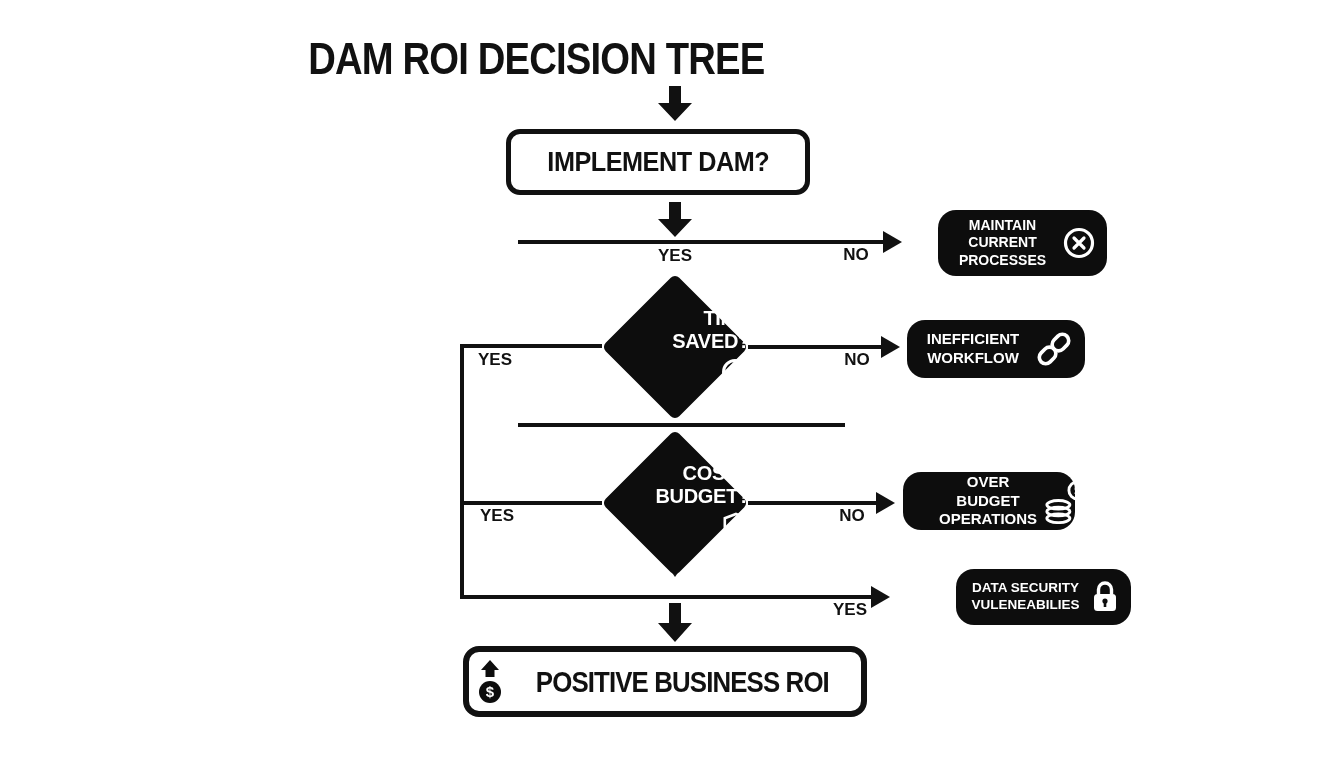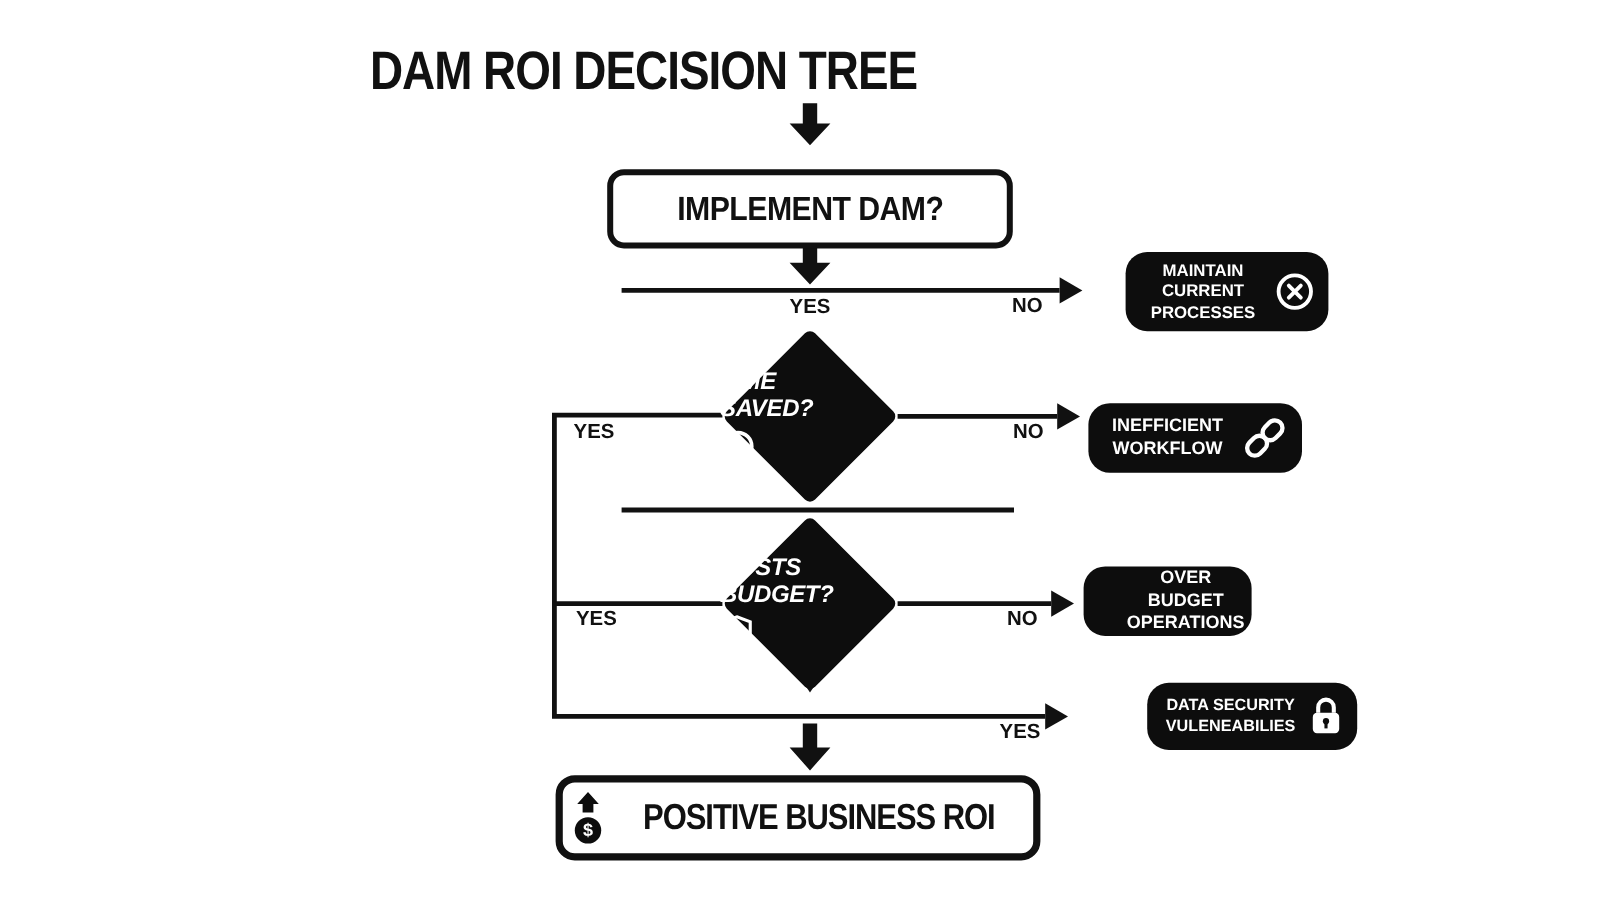--- a/index.html
+++ b/index.html
@@ -31,24 +31,23 @@
   .node-black .icon { flex:0 0 auto; display:flex; align-items:center; }
   .fs14 .lines { font-size:14px; }
   .fs15 .lines { font-size:15px; }
   .fs135 .lines { font-size:13.5px; }
   .diamond {
     position:absolute; width:104px; height:104px; background:#0d0d0d;
     transform:rotate(45deg); border-radius:6px; z-index:2;
   }
   .diamond-content {
     position:absolute; width:150px; height:150px; z-index:3;
-    display:flex; flex-direction:column; align-items:flex-start; justify-content:center;
+    display:flex; flex-direction:column; align-items:flex-end; justify-content:center;
     color:#fff; font-weight:bold; font-size:20px; line-height:1.12; letter-spacing:-0.3px;
     text-align:center;
-    font-style:italic;
   }
   .diamond-content .d-icon { margin-top:5px; display:flex; }
   .edge-label {
     position:absolute; width:70px; text-align:center; font-weight:bold; font-size:17px;
     color:#111; z-index:2; letter-spacing:0;
   }
 </style>
 </head>
 <body>
 
@@ -72,21 +71,21 @@
       <polygon points="669,202 681,202 681,219 692,219 675,237 658,219 669,219"></polygon>
       <polygon points="658,552 692,552 675,577"></polygon>
       <polygon points="669,603 681,603 681,623 692,623 675,642 658,623 669,623"></polygon>
     </g>
   </svg>
 
   <div class="title-wrap">
     <span>DAM ROI DECISION TREE</span>
   </div>
 
-  <div class="white-box implement-box" style="left:506px; top:129px; width:338px; height:66px;margin-top:12px;">
+  <div class="white-box implement-box" style="left:506px; top:129px; width:304px; height:66px;">
     <span class="big-label">IMPLEMENT DAM?</span>
   </div>
 
   <div class="edge-label" style="left:640px; top:246px;">YES</div>
   <div class="edge-label" style="left:821px; top:245px;">NO</div>
   <div class="edge-label" style="left:460px; top:350px;">YES</div>
   <div class="edge-label" style="left:822px; top:350px;">NO</div>
   <div class="edge-label" style="left:462px; top:506px;">YES</div>
   <div class="edge-label" style="left:817px; top:506px;">NO</div>
   <div class="edge-label" style="left:815px; top:600px;">YES</div>
@@ -110,21 +109,21 @@
     <div>TIME</div>
     <div>SAVED?</div>
     <span class="d-icon">
       <svg width="30" height="30" viewBox="0 0 30 30">
         <circle cx="15" cy="15" r="11.5" fill="none" stroke="#fff" stroke-width="3"></circle>
         <path d="M15 8.5 V15 L20.5 17.5" fill="none" stroke="#fff" stroke-width="3" stroke-linecap="round" stroke-linejoin="round"></path>
       </svg>
     </span>
   </div>
 
-  <div class="node-black fs15" style="left:907px; top:320px; width:178px; height:58px;margin-top:16px;">
+  <div class="node-black fs15" style="left:907px; top:320px; width:178px; height:58px;">
     <div class="lines">
       <div>INEFFICIENT</div>
       <div>WORKFLOW</div>
     </div>
     <span class="icon">
       <svg width="40" height="40" viewBox="0 0 44 44">
         <g transform="rotate(-45 22 22)" fill="none" stroke="#fff" stroke-width="4">
           <rect x="2" y="15" width="20" height="14" rx="7"></rect>
           <rect x="22" y="15" width="20" height="14" rx="7"></rect>
         </g>
@@ -137,21 +136,21 @@
     <div>COSTS</div>
     <div>BUDGET?</div>
     <span class="d-icon">
       <svg width="28" height="32" viewBox="0 0 30 34">
         <path d="M15 2 L27 6.5 V16 c0 8 -5.2 12.8 -12 15.5 C8.2 28.8 3 24 3 16 V6.5 Z" fill="none" stroke="#fff" stroke-width="2.8"></path>
         <text x="15" y="21" text-anchor="middle" font-size="14" font-weight="bold" fill="#fff">$</text>
       </svg>
     </span>
   </div>
 
-  <div class="node-black fs15" style="left:903px; top:472px; width:140px; height:58px;padding-left:36px;">
+  <div class="node-black fs15" style="left:903px; top:472px; width:172px; height:58px;padding-left:36px;">
     <div class="lines">
       <div>OVER BUDGET</div>
       <div>OPERATIONS</div>
     </div>
     <span class="icon">
       <svg width="48" height="46" viewBox="0 0 50 46">
         <ellipse cx="16" cy="27" rx="12" ry="4.5" fill="none" stroke="#fff" stroke-width="3"></ellipse>
         <ellipse cx="16" cy="34" rx="12" ry="4.5" fill="none" stroke="#fff" stroke-width="3"></ellipse>
         <ellipse cx="16" cy="41" rx="12" ry="4.5" fill="none" stroke="#fff" stroke-width="3"></ellipse>
         <circle cx="36" cy="12" r="9" fill="none" stroke="#fff" stroke-width="3"></circle>

